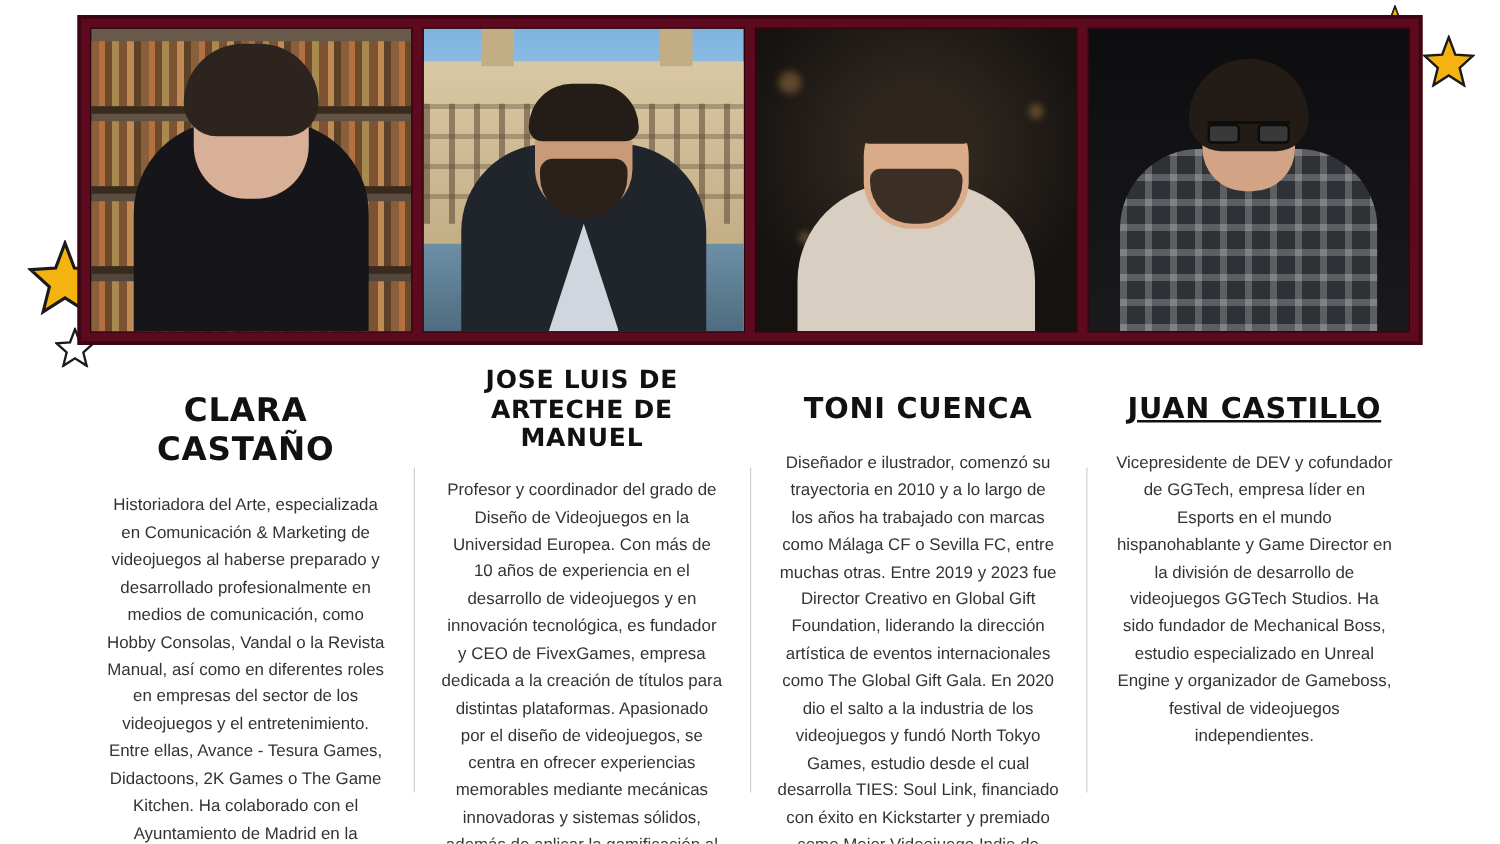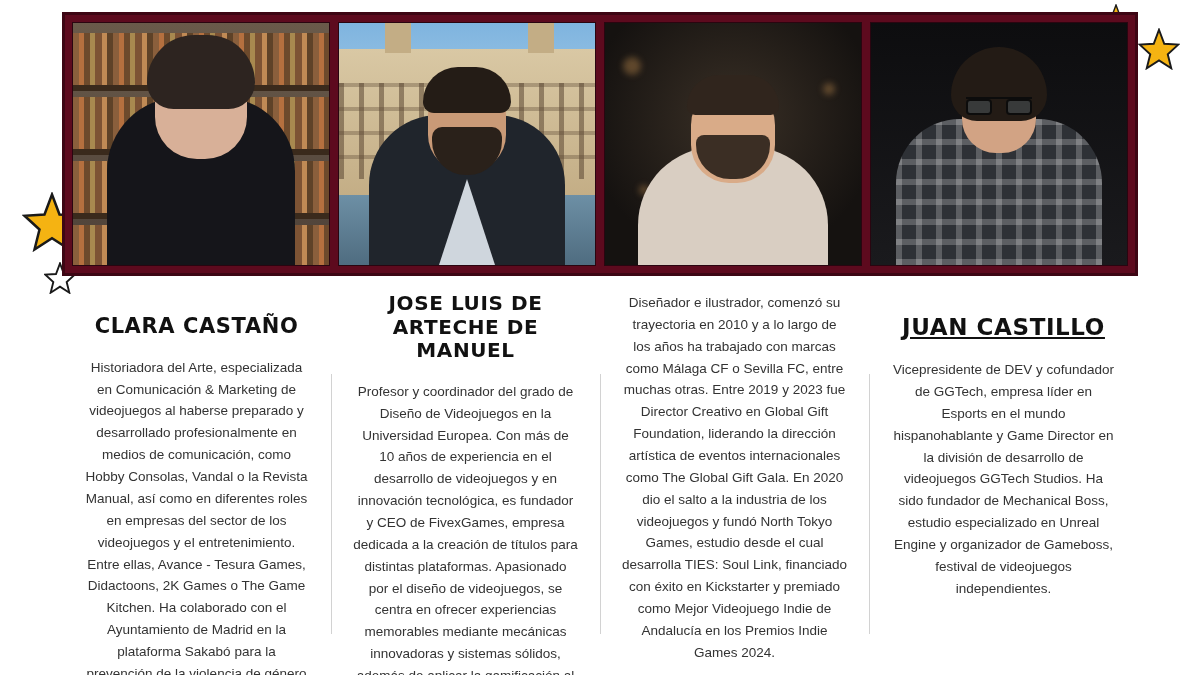--- a/index.html
+++ b/index.html
@@ -214,21 +214,21 @@
   .col + .col::before {
     content: "";
     position: absolute;
     left: 0; top: 82px;
     width: 1px; height: 260px;
     background: #d2d2d2;
   }
   .name {
     font-family: "DejaVu Sans", sans-serif;
     font-weight: bold;
-    font-size: 21px;
+    font-size: 26px;
     letter-spacing: 0.6px;
     line-height: 1.18;
     color: #111111;
     margin: 0 0 18px 0;
     text-transform: uppercase;
   }
   .col.c2 .name { font-size: 20px; }
   .col.c3 .name, .col.c4 .name { font-size: 23px; }
   .bio {
     font-size: 13.5px;
@@ -326,20 +326,21 @@
     <h2 class="name">CLARA CASTAÑO</h2>
     <p class="bio">Historiadora del Arte, especializada en Comunicación &amp; Marketing de videojuegos al haberse preparado y desarrollado profesionalmente en medios de comunicación, como Hobby Consolas, Vandal o la Revista Manual, así como en diferentes roles en empresas del sector de los videojuegos y el entretenimiento. Entre ellas, Avance - Tesura Games, Didactoons, 2K Games o The Game Kitchen. Ha colaborado con el Ayuntamiento de Madrid en la plataforma Sakabó para la prevención de la violencia de género entre adolescentes y la charla La importancia de preservar la Historia de los Videojuegos en Madrid In Game. Estudiosa de la influencia de las artes y la cultura en los videojuegos, principalmente la pintura, y formada en doblaje.</p>
   </div>
 
   <div class="col c2">
     <h2 class="name">JOSE LUIS DE ARTECHE DE MANUEL</h2>
     <p class="bio">Profesor y coordinador del grado de Diseño de Videojuegos en la Universidad Europea. Con más de 10 años de experiencia en el desarrollo de videojuegos y en innovación tecnológica, es fundador y CEO de FivexGames, empresa dedicada a la creación de títulos para distintas plataformas. Apasionado por el diseño de videojuegos, se centra en ofrecer experiencias memorables mediante mecánicas innovadoras y sistemas sólidos, además de aplicar la gamificación al ámbito educativo para potenciar el aprendizaje.</p>
   </div>
 
   <div class="col c3">
+    <h2 class="name">TONI CUENCA</h2>
     <p class="bio">Diseñador e ilustrador, comenzó su trayectoria en 2010 y a lo largo de los años ha trabajado con marcas como Málaga CF o Sevilla FC, entre muchas otras. Entre 2019 y 2023 fue Director Creativo en Global Gift Foundation, liderando la dirección artística de eventos internacionales como The Global Gift Gala. En 2020 dio el salto a la industria de los videojuegos y fundó North Tokyo Games, estudio desde el cual desarrolla TIES: Soul Link, financiado con éxito en Kickstarter y premiado como Mejor Videojuego Indie de Andalucía en los Premios Indie Games 2024.</p>
   </div>
 
   <div class="col c4">
     <h2 class="name">JUAN CASTILLO</h2>
     <p class="bio">Vicepresidente de DEV y cofundador de GGTech, empresa líder en Esports en el mundo hispanohablante y Game Director en la división de desarrollo de videojuegos GGTech Studios. Ha sido fundador de Mechanical Boss, estudio especializado en Unreal Engine y organizador de Gameboss, festival de videojuegos independientes.</p>
   </div>
 
 </div>
 

